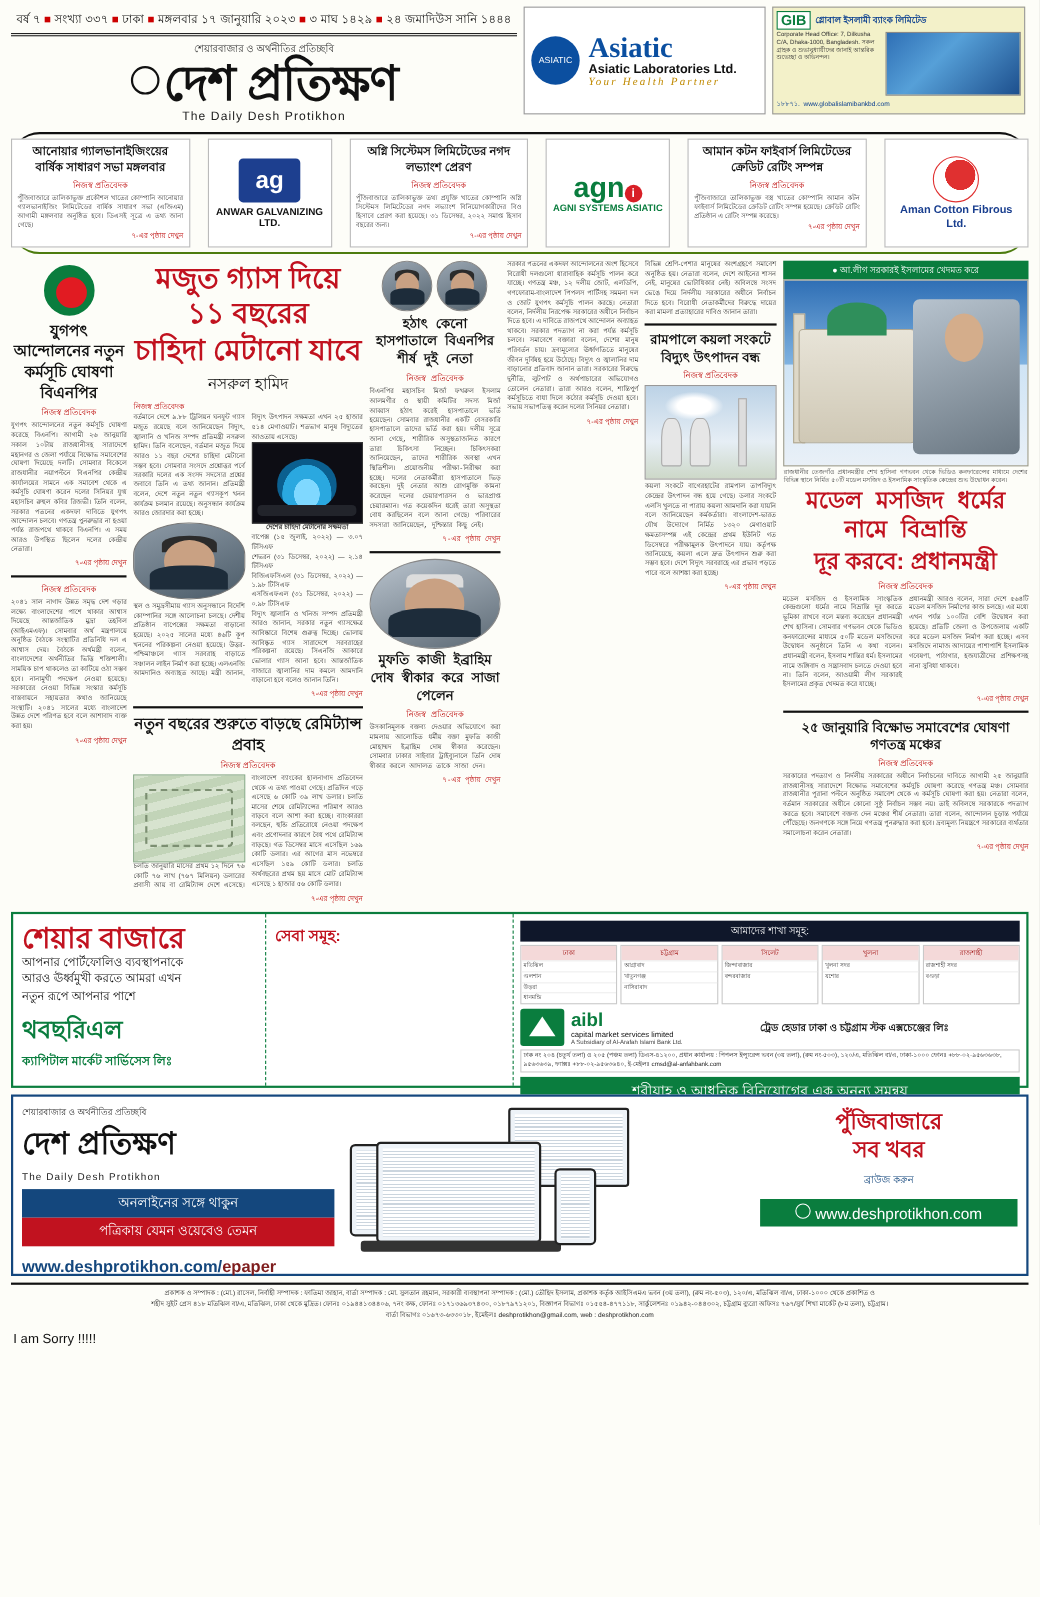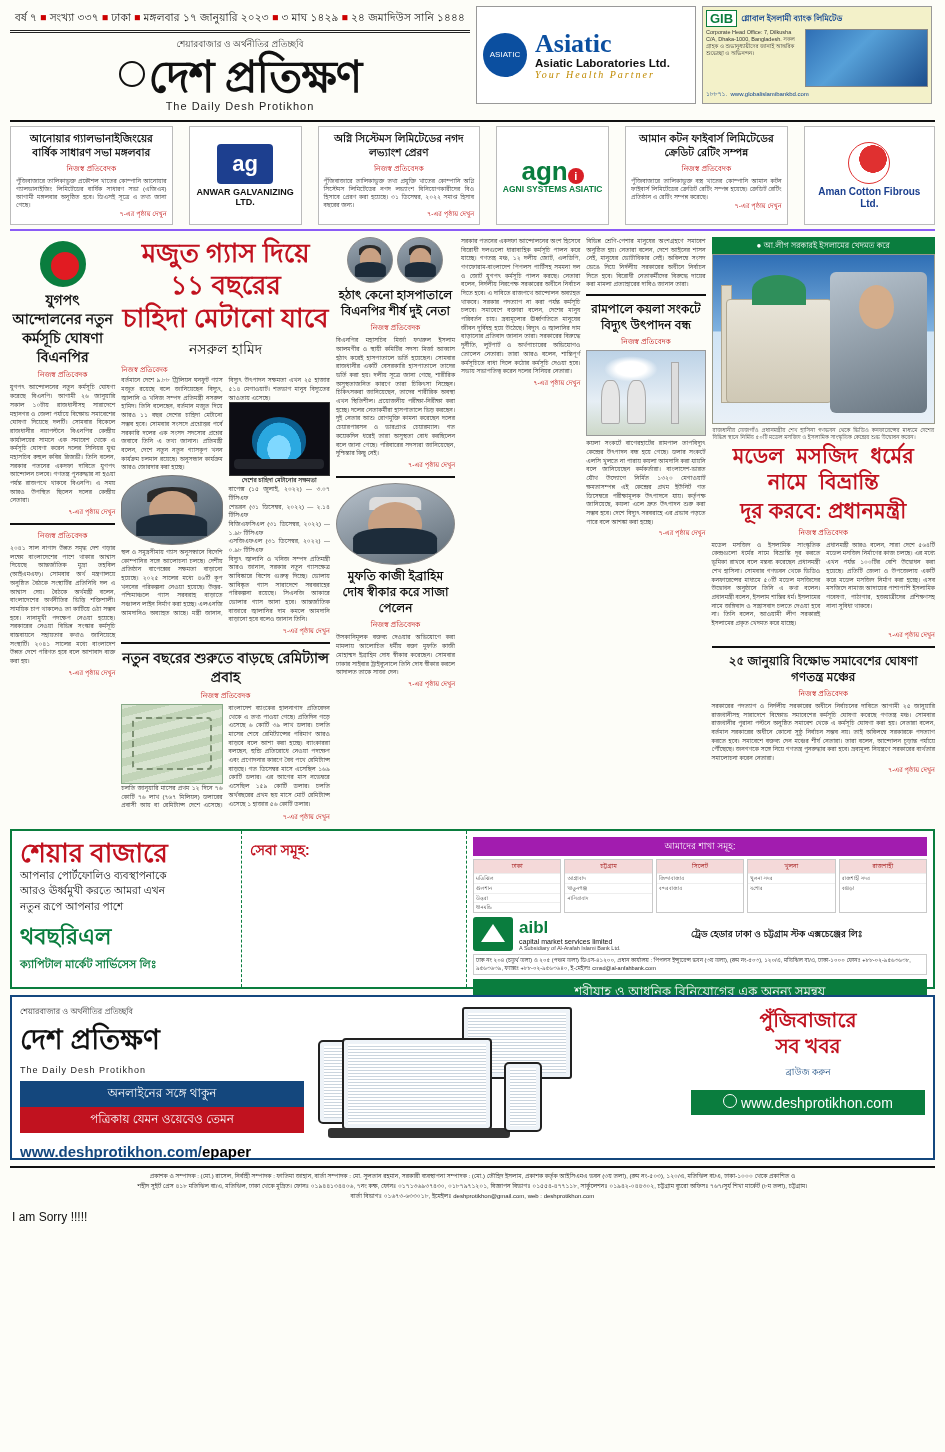--- a/index.html
+++ b/index.html
@@ -47,22 +47,23 @@
   .gib-logo { font-size:13px; font-weight:bold; color:#0a7d3e; background:#fff; border:1px solid #0a7d3e; padding:0 3px;}
   .gib-title { font-size:8px; color:#0a3f8f; font-weight:bold; }
   .gib-body { display:flex; gap:3px; margin-top:2px; }
   .gib-text { font-size:5.5px; color:#333; line-height:1.25; width:96px; }
   .gib-img { flex:1; height:58px; background:
         linear-gradient(135deg,#2f6fb5 0%, #56a0d8 40%, #1d4f8d 100%); border:1px solid #888;}
   .gib-foot { font-size:6px; color:#0a3f8f; margin-top:2px; }
 
   
   .strip {
-    display:flex; gap:16px; margin-top:5px; border-top:2px solid #111; border-bottom:2px solid #8b5cf6;
+    display:flex; gap:16px; margin-top:5px; border-top:2px solid #111; border-bottom:2px solid #4d7c0f;
     padding:4px 0;
+    border-radius:26px;
   }
   .strip-cell { border:1px solid #bbb; background:#fff; padding:4px 5px; position:relative; }
   .sc1 { width:176px; } .sc2 { width:122px; display:flex; align-items:center; justify-content:center; }
   .sc3 { width:176px; } .sc4 { width:122px; display:flex; align-items:center; justify-content:center;}
   .sc5 { width:176px; } .sc6 { width:142px; display:flex; align-items:center; justify-content:center;}
   .sc-head { font-size:10.5px; font-weight:bold; color:#111; line-height:1.35; text-align:center; }
   .sc-byline { font-size:7.5px; color:#b00; text-align:center; margin:3px 0 2px; }
   .sc-body { font-size:6px; line-height:1.35; color:#333; text-align:justify; }
   .sc-more { font-size:6.5px; color:#b00; text-align:right; }
   .ag-logo { text-align:center; }
@@ -75,21 +76,21 @@
       font-size:11px; line-height:16px; }
   .agni-sub { font-size:8.5px; font-weight:bold; color:#0a7d3e; }
   .aman-logo { text-align:center; }
   .aman-swirl { width:42px; height:42px; border-radius:50%; background:
       radial-gradient(circle at 60% 40%, #e03030 0 40%, #fff 41% 100%); border:1px solid #e03030; margin:0 auto;}
   .aman-name { font-size:10px; font-weight:bold; color:#1a3f8f; line-height:1.15; margin-top:2px;}
 
   
   .main { display:flex; gap:6px; margin-top:6px; }
   .col { }
-  .c1 { width:106px; } .c2 { width:210px; } .c3 { width:120px; }
+  .c1 { width:106px; } .c2 { width:210px; } .c3 { width:120px;font-family:Liberation Mono, monospace; }
   .c4 { width:120px; } .c5 { width:120px; } .c6 { width:225px; }
   .logo-circle {
     width:46px;height:46px;border-radius:50%;background:#0a7d3e;margin:4px auto 0;
     position:relative; border:2px solid #0a7d3e;
   }
   .logo-circle:after{content:"";position:absolute;left:9px;top:9px;width:28px;height:28px;border-radius:50%;
      background:#e11b22;}
   .headline-red {
     color:#c1121f; font-size:26px; font-weight:bold; line-height:1.25; text-align:center;
   }
@@ -170,40 +171,40 @@
   .aibl-title { color:#c1121f; font-size:26px; font-weight:bold; line-height:1.1; }
   .aibl-line { font-size:10.5px; color:#111; line-height:1.5; }
   .aibl-brand { color:#0a7d3e; font-size:22px; font-weight:bold; margin-top:4px; }
   .aibl-brand2 { color:#0a7d3e; font-size:11px; font-weight:bold;}
   .aibl-m { width:225px; padding:8px; border-right:1px dashed #0a7d3e;}
   .aibl-m h4 { margin:0 0 4px; font-size:14px; color:#c1121f;}
   .aibl-m ul { margin:0; padding-left:12px; }
   .aibl-m li { font-size:9px; color:#111; line-height:1.6; list-style:none; position:relative; }
   .aibl-m li:before{content:"";position:absolute;left:-10px;top:5px;width:5px;height:5px;background:#c1121f;border-radius:50%;}
   .aibl-r { flex:1; padding:6px; }
-  .aibl-branches-h { background:#a21caf; color:#fff; font-size:9px; text-align:center; padding:2px; }
+  .aibl-branches-h { background:#0f172a; color:#fff; font-size:9px; text-align:center; padding:2px; }
   .branch-grid { display:flex; gap:3px; margin-top:3px;}
   .branch-col { flex:1; border:1px solid #c9c9c9; }
   .branch-col .bh { background:#f4d9d9; font-size:6px; text-align:center; color:#900; padding:1px;}
   .branch-col .bi { font-size:5.2px; padding:1px 2px; color:#333; line-height:1.3; border-top:1px solid #eee;}
   .aibl-logo-row { display:flex; align-items:center; gap:6px; margin-top:4px; }
   .aibl-mark { width:40px;height:34px;background:#0a7d3e;border-radius:3px;position:relative;}
   .aibl-mark:after{content:"";position:absolute;left:8px;top:7px;border-left:12px solid transparent;
      border-right:12px solid transparent;border-bottom:18px solid #fff;}
   .aibl-footer { background:#0a7d3e; color:#fff; font-size:13px; text-align:center; padding:3px; margin-top:4px;}
   .aibl-addr { font-size:5.6px; color:#222; line-height:1.35; border:1px solid #ccc; padding:2px; margin-top:3px;}
 
   
   .epaper { margin-top:6px; border:2px solid #14477d; background:#fff; height:165px; display:flex; position:relative; }
   .ep-l { width:300px; padding:8px; }
   .ep-title { font-size:28px; font-weight:bold; color:#111; }
   .ep-band { background:#14477d; color:#fff; text-align:center; font-size:12px; padding:3px; margin-top:6px;}
   .ep-band2 { background:#c1121f; color:#fff; text-align:center; font-size:12px; padding:3px; }
   .ep-url { color:#14477d; font-size:15px; font-weight:bold; margin-top:10px; }
-  .ep-url .red { color:#000000;text-align:right; }
+  .ep-url .red { color:#7f1d1d;text-align:right; }
   .ep-m { flex:1; position:relative; }
   .device { position:absolute; border:2px solid #222; background:#eef3f8; }
   .dev-lap { left:30px; bottom:28px; width:150px; height:92px; border-radius:4px; }
   .dev-lap:after{content:"";position:absolute;left:-16px;bottom:-10px;width:182px;height:10px;background:#333;border-radius:3px;}
   .dev-tab { left:6px; bottom:34px; width:58px; height:84px; border-radius:5px; }
   .dev-phone { left:192px; bottom:26px; width:38px; height:70px; border-radius:5px; }
   .dev-mon { left:150px; top:10px; width:110px; height:72px; border-radius:3px;}
   .mini-paper { position:absolute; inset:4px; background:
       repeating-linear-gradient(#fff 0 2px,#cbd5de 2px 3px); }
   .ep-r { width:250px; padding:10px 8px; }

